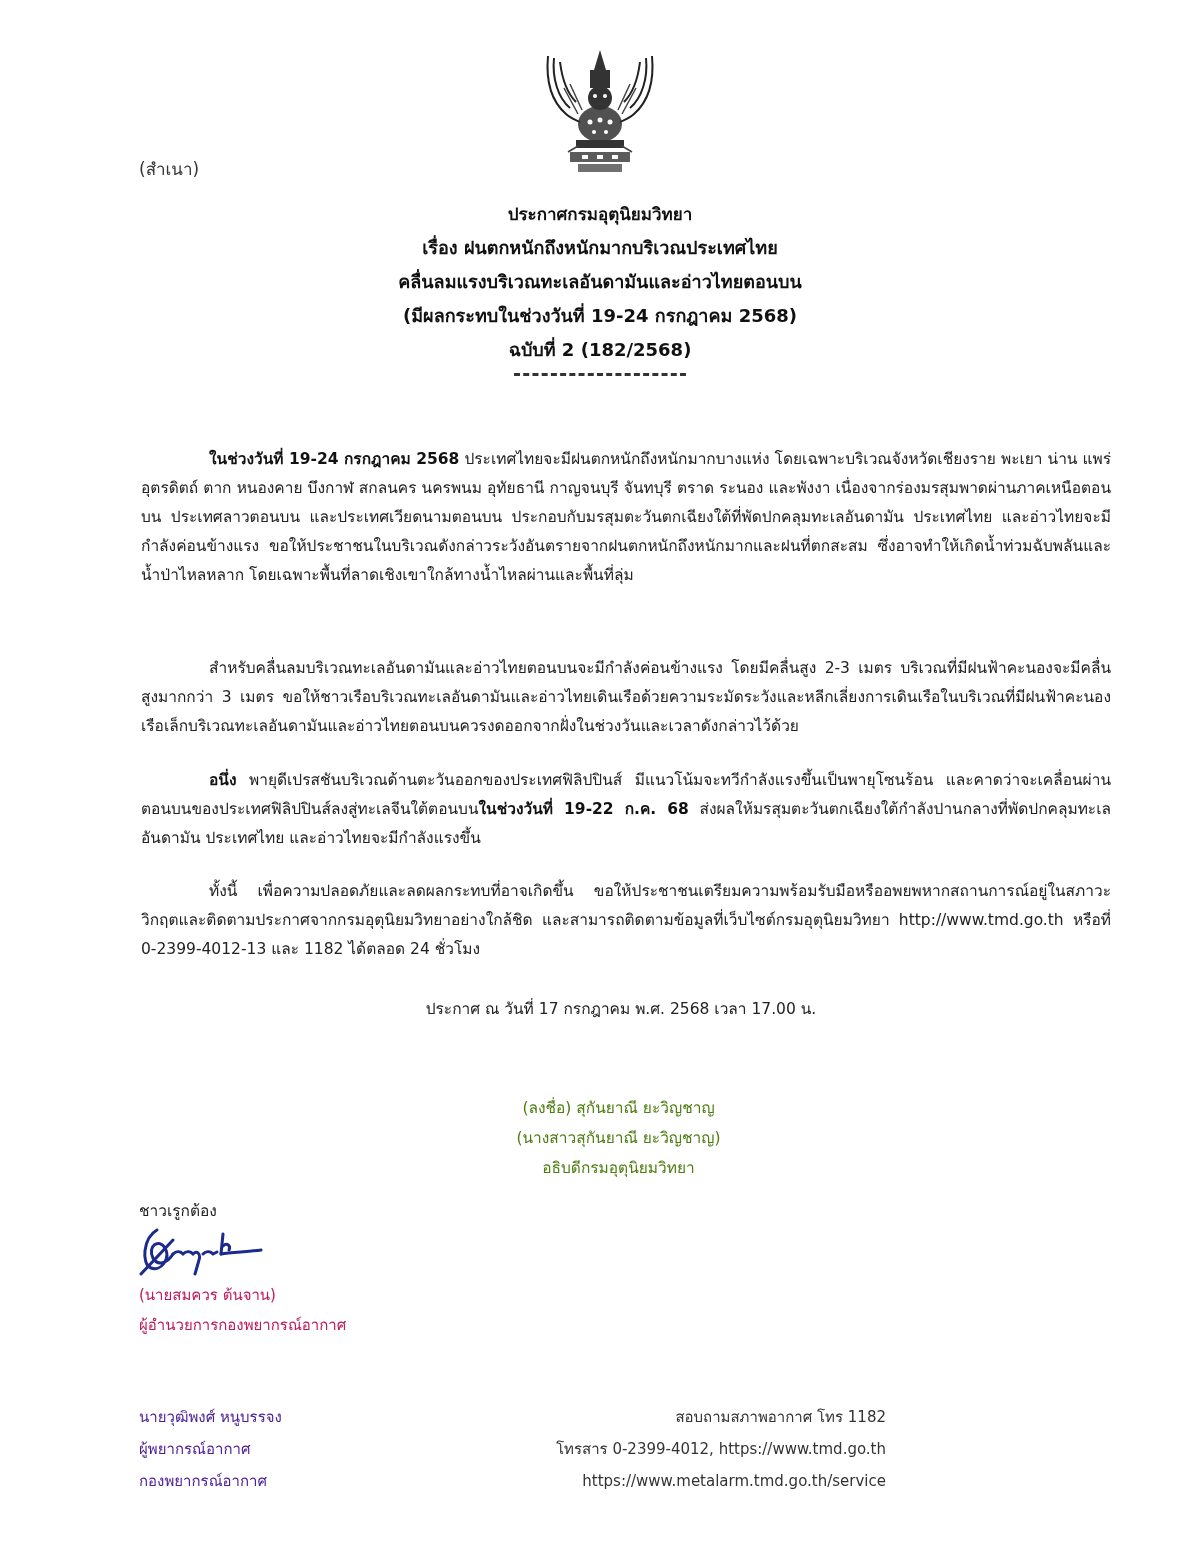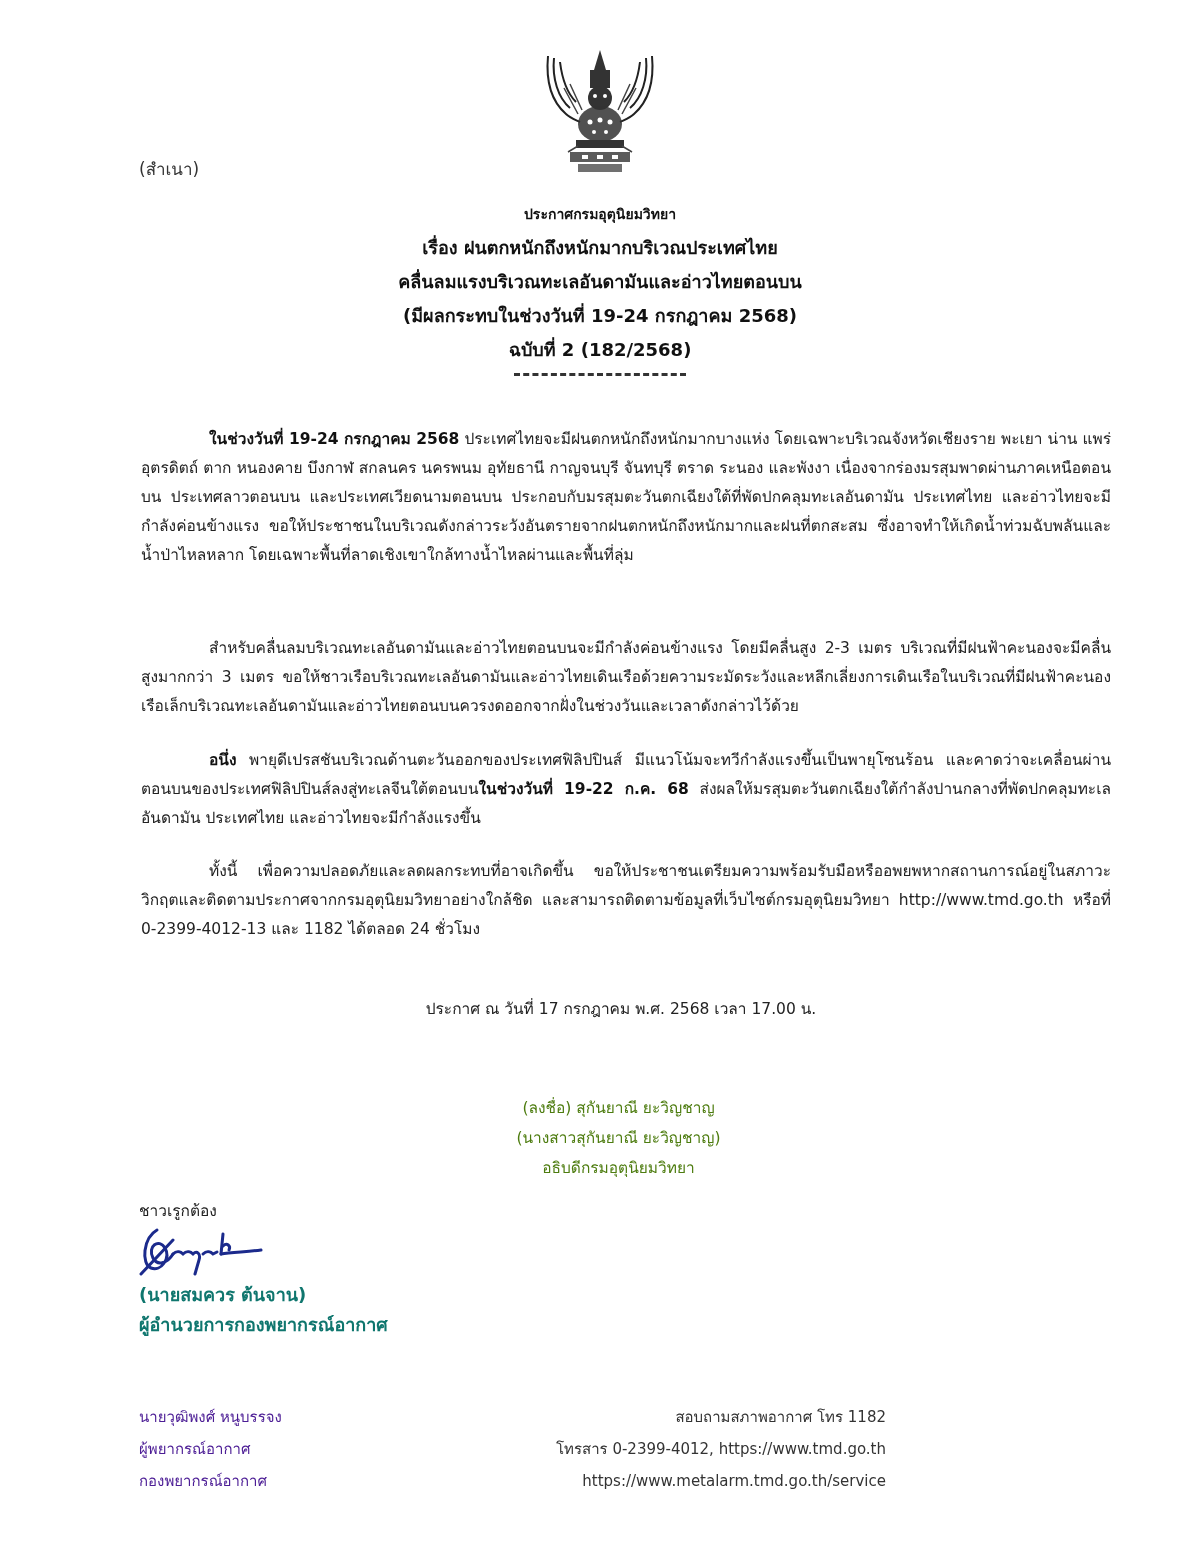--- a/index.html
+++ b/index.html
@@ -6,40 +6,41 @@
   body {
     width: 1200px; height: 1553px; position: relative; overflow: hidden;
     font-family: "DejaVu Sans", "Liberation Sans", sans-serif;
     color: #1a1a1a;
   }
   .page { position: absolute; left: 0; top: 0; width: 976px; height: 1553px; }
   .emblem { position: absolute; left: 540px; top: 48px; width: 120px; height: 126px; }
   .copy-mark { position: absolute; left: 139px; top: 155px; font-size: 17px; color: #333; }
   .title-block { position: absolute; left: 0; width: 1200px; top: 197px; text-align: center; }
   .title-line { font-weight: bold; font-size: 18px; line-height: 34px; color: #111; }
-  .title-line.main { font-size: 14px; }
+  .title-line.main { font-size: 17px; }
   .title-line.issue { font-weight: bold; }
   .separator { width: 172px; margin: 6px auto 0; border-top: 3px dashed #333; height: 0; }
   .para {
     position: absolute; left: 141px; width: 970px;
     font-size: 15.5px; line-height: 29px; color: #222;
     text-align: justify;
+    margin-top: 20px;
   }
   .para .indent { display: inline-block; width: 68px; }
   .para b { color: #111; }
   .p1 { top: 425px; }
   .p2 { top: 634px; }
   .p3 { top: 746px; }
   .p4 { top: 857px; }
   .announce { position: absolute; left: 0; width: 1200px; top: 994px; text-align: center; font-size: 15.5px; line-height: 30px; color: #222; }
   .announce div:first-child { padding-left: 42px; }
   .signature-block { position: absolute; left: 0; width: 1200px; top: 1093px; text-align: center; font-size: 15.5px; line-height: 30px; color: #4d7c0f; padding-left: 37px; box-sizing: border-box; }
   .certify { position: absolute; left: 139px; top: 1197px; font-size: 15.5px; line-height: 28px; color: #222; }
   .sig-img { position: absolute; left: 137px; top: 1224px; width: 130px; height: 52px; }
-  .certifier { position: absolute; left: 139px; top: 1280px; font-size: 18px; line-height: 30px; color: #0f766e; font-weight: bold; }
+  .certifier { position: absolute; left: 139px; top: 1280px; font-size: 15px; line-height: 30px; color: #be185d; }
   .forecaster { position: absolute; left: 139px; top: 1401px; font-size: 15px; line-height: 32px; color: #4c1d95; }
   .contact { position: absolute; right: 90px; top: 1401px; font-size: 15px; line-height: 32px; color: #333; text-align: right; }
 </style>
 </head>
 <body>
 
 <div class="page">
 
   <svg class="emblem" viewBox="0 0 120 126">
     <g fill="none" stroke="#222" stroke-width="2">

